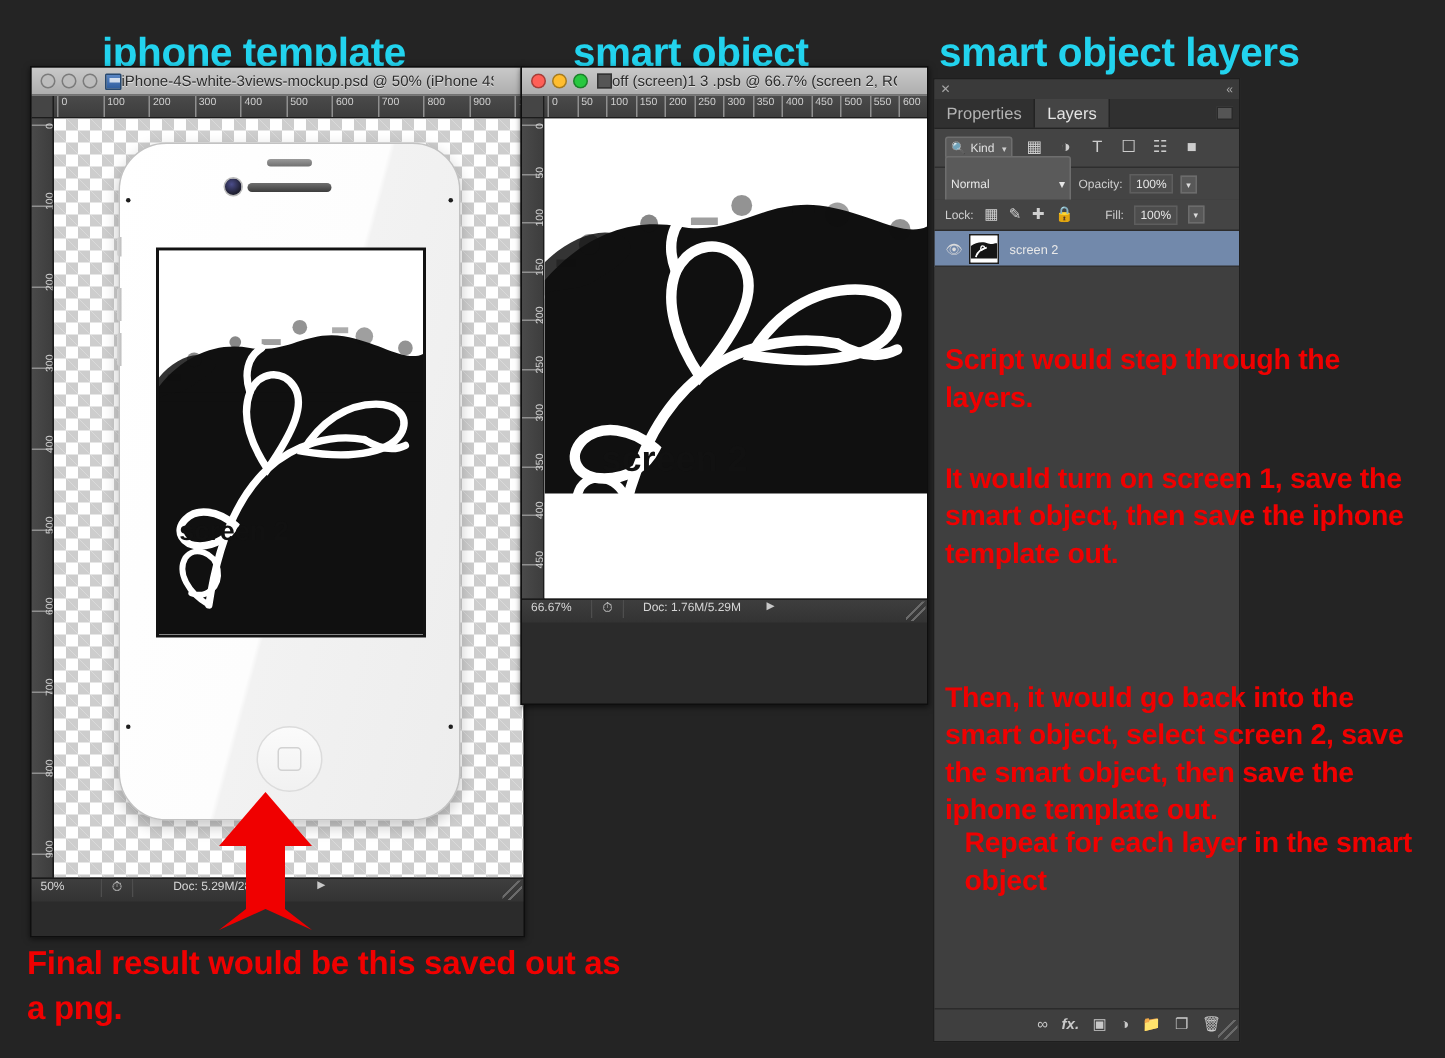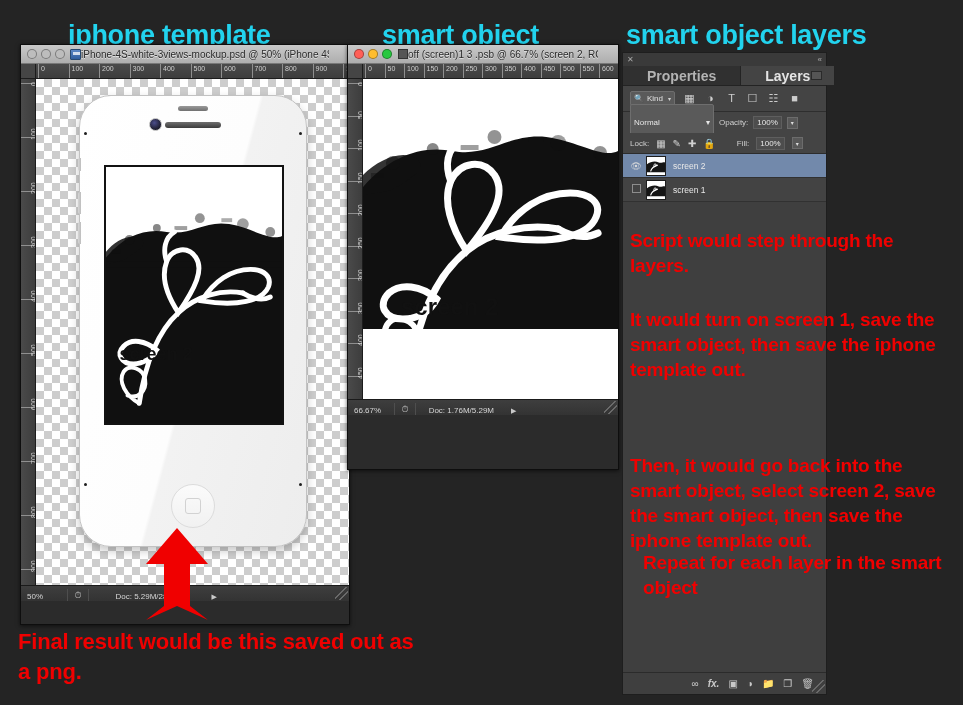--- a/index.html
+++ b/index.html
@@ -128,21 +128,21 @@
     background: #454545;
     border-right: 1px solid #1c1c1c;
     border-bottom: 1px solid #1c1c1c;
   }
 
   
   .ps-status {
     height: 16px;
     background: linear-gradient(#3e3e3e,#333);
     border-top: 1px solid #1a1a1a;
-    display: flex; align-items: flex-end;
+    display: flex; align-items: flex-start;
     font-size: 8px; color: #d6d6d6;
     font-family: "Liberation Sans", sans-serif;
     position: relative;
   }
   .ps-status .zoomv {
     width: 44px; padding-left: 6px;
   }
   .ps-status .sep {
     width: 1px; height: 12px; background: #202020; margin: 0 2px;
     border-right: 1px solid #4e4e4e;
@@ -282,26 +282,25 @@
     color: #a8a8a8; font-size: 8px;
   }
   .lp-tabs {
     height: 20px;
     background: #303030;
     display: flex; align-items: stretch;
     border-bottom: 1px solid #232323;
     position: relative;
   }
   .lp-tab {
-    padding: 0 24px;
+    padding: 0 8px;
     display: flex; align-items: center;
-    font-size: 14px; color: #b3b3b3;
+    font-size: 11px; color: #b3b3b3;
     background: #303030;
     border-right: 1px solid #232323;
-    font-weight: bold;
   }
   .lp-tab.active {
     background: #444; color: #e4e4e4;
   }
   .lp-tab-menu {
     position: absolute; right: 4px; top: 5px;
     width: 11px; height: 9px;
     background: #555; border: 1px solid #2a2a2a;
   }
   .lp-filter {
@@ -708,32 +707,20 @@
           <span class="layer-thumb">
             <svg viewBox="0 0 20 20" preserveAspectRatio="none">
   <rect width="20" height="20" fill="#fff"></rect>
   <path d="M0,8 C4,5 9,4 13,6 C16,7 19,5 20,6 L20,17 L0,17 Z" fill="#151515"></path>
   <path d="M4,16 C5,12 8,10 12,9" stroke="#fff" stroke-width="1.3" fill="none"></path>
   <path d="M8,11 C7,9 8,7 10,8 C11,9 10,10 8,11 Z" stroke="#fff" stroke-width="1" fill="none"></path>
 </svg>
           </span>
           <span class="layer-name">screen 2</span>
         </div>
-        <div class="layer-row">
-          <span class="eye-cell"><span style="display:inline-block;width:9px;height:9px;border:1px solid #8d8d8d;"></span></span>
-          <span class="layer-thumb">
-            <svg viewBox="0 0 20 20" preserveAspectRatio="none">
-  <rect width="20" height="20" fill="#fff"></rect>
-  <path d="M0,8 C4,5 9,4 13,6 C16,7 19,5 20,6 L20,17 L0,17 Z" fill="#151515"></path>
-  <path d="M4,16 C5,12 8,10 12,9" stroke="#fff" stroke-width="1.3" fill="none"></path>
-  <path d="M8,11 C7,9 8,7 10,8 C11,9 10,10 8,11 Z" stroke="#fff" stroke-width="1" fill="none"></path>
-</svg>
-          </span>
-          <span class="layer-name">screen 1</span>
-        </div>
       </div>
 
     <div class="lp-bottom">
       <span class="bi">∞</span>
       <span class="bi" style="font-style:italic;font-weight:bold">fx.</span>
       <span class="bi">▣</span>
       <span class="bi">◑</span>
       <span class="bi">📁</span>
       <span class="bi">❐</span>
       <span class="bi">🗑</span>

